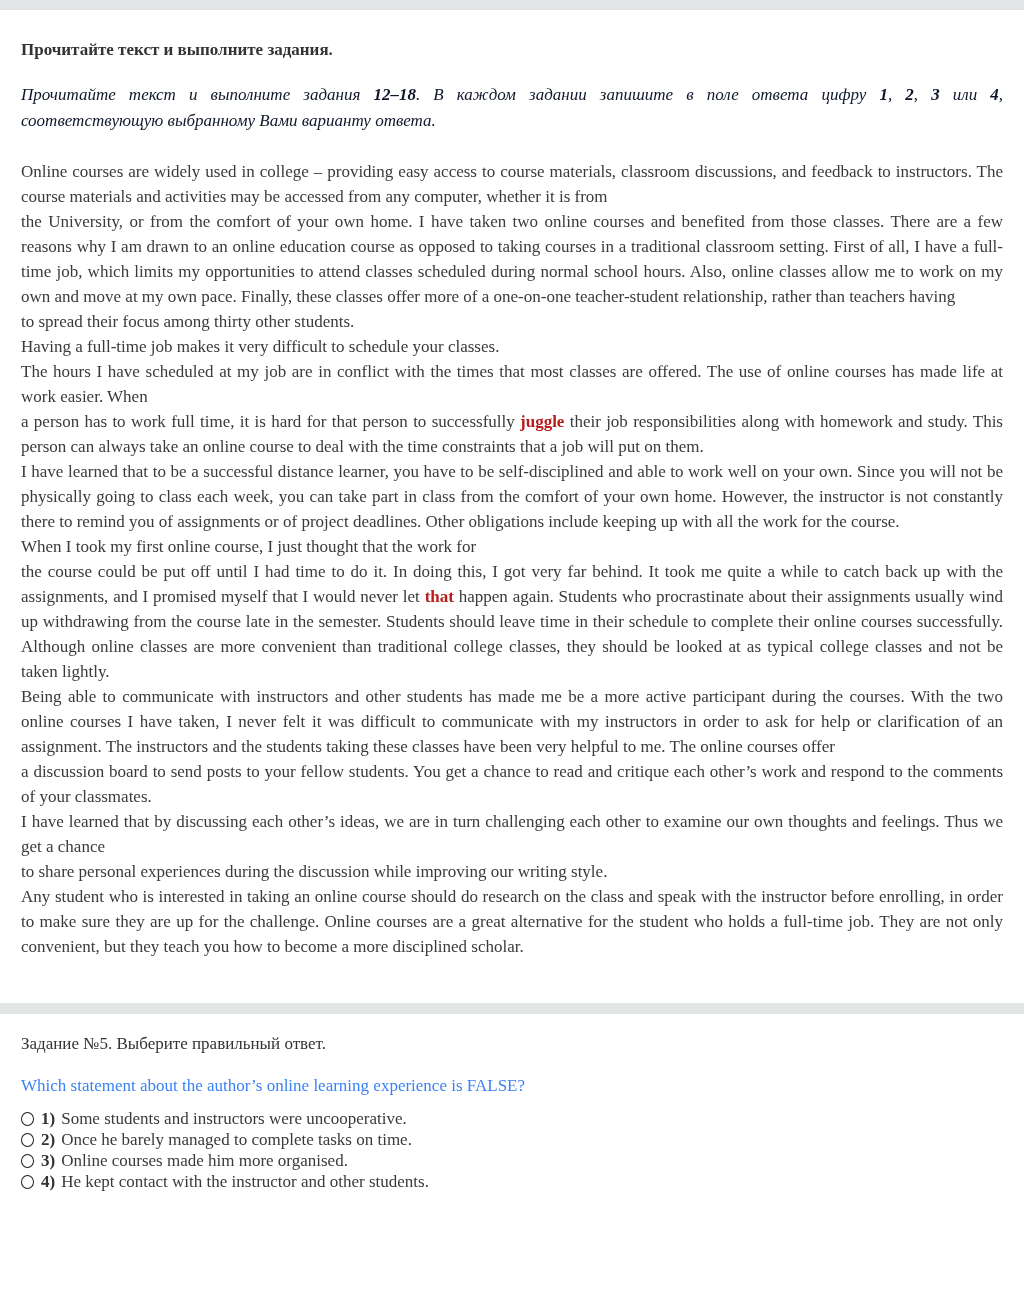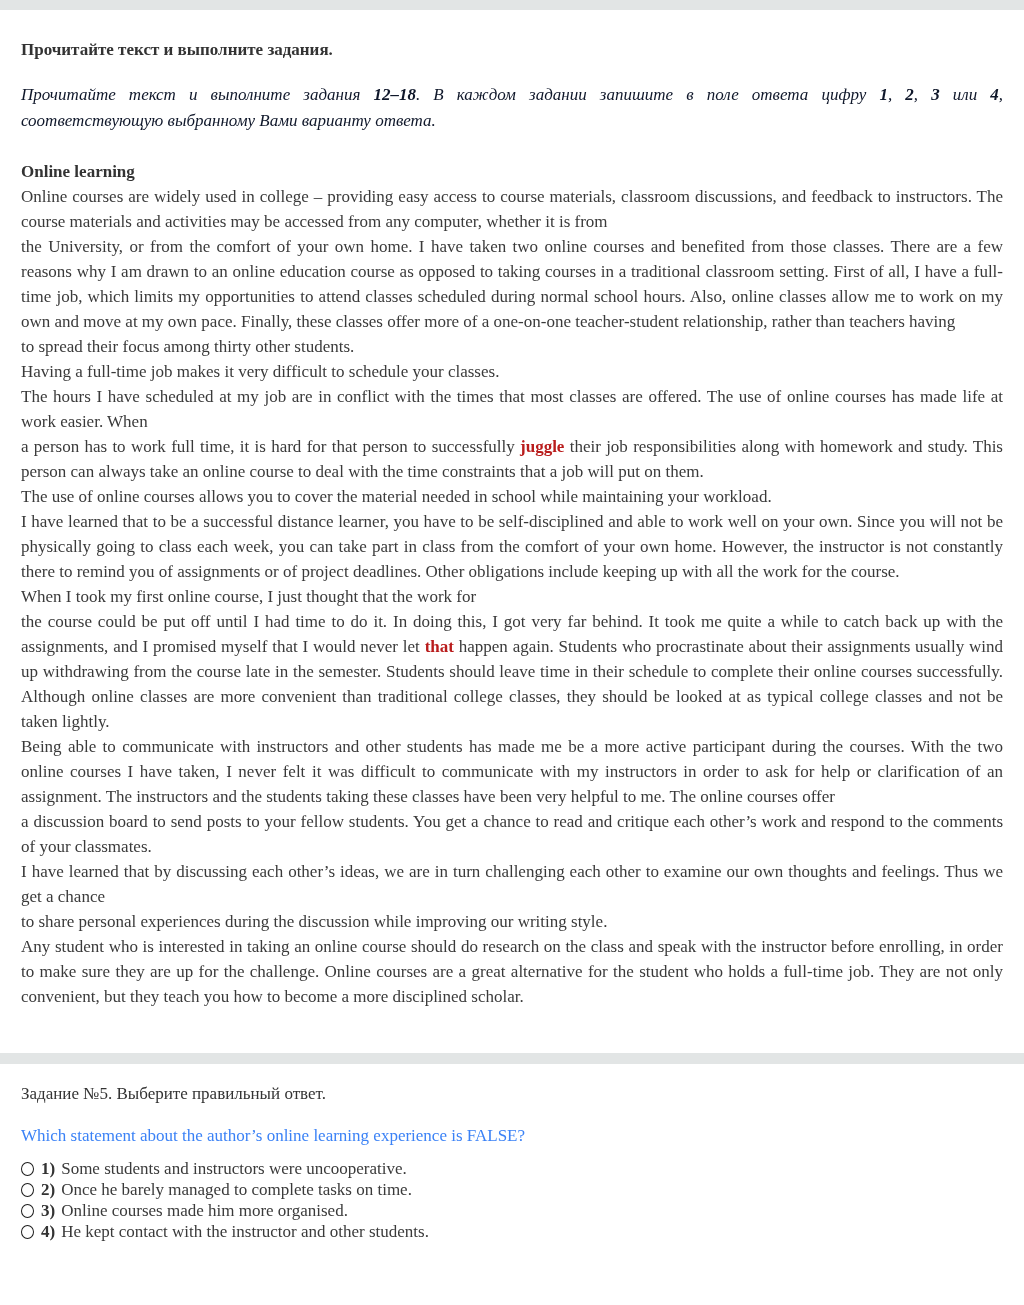--- a/index.html
+++ b/index.html
@@ -105,29 +105,27 @@
 
 <div class="content">
   <h1 class="instruction-title">Прочитайте текст и выполните задания.</h1>
 
   <div class="note">
       <div class="note-line justify-full"><span>Прочитайте текст и выполните задания </span><b>12–18</b><span>. В каждом задании запишите в поле ответа цифру </span><b>1</b><span>, </span><b>2</b><span>, </span><b>3</b><span> или </span><b>4</b><span>,</span></div>
       <div class="note-line"><span>соответствующую выбранному Вами варианту ответа.</span></div>
     </div>
 
   <div class="article">
-    <div class="article-title">Online learning</div>
     <div>
         <p class="para"><span>Online courses are widely used in college – providing easy access to course materials, classroom discussions, and feedback to instructors. The course materials and activities may be accessed from any computer, whether it is from
 the University, or from the comfort of your own home. I have taken two online courses and benefited from those classes. There are a few reasons why I am drawn to an online education course as opposed to taking courses in a traditional classroom setting. First of all, I have a full-time job, which limits my opportunities to attend classes scheduled during normal school hours. Also, online classes allow me to work on my own and move at my own pace. Finally, these classes offer more of a one-on-one teacher-student relationship, rather than teachers having
 to spread their focus among thirty other students.</span></p>
         <p class="para"><span>Having a full-time job makes it very difficult to schedule your classes.</span></p>
         <p class="para"><span>The hours I have scheduled at my job are in conflict with the times that most classes are offered. The use of online courses has made life at work easier. When
 a person has to work full time, it is hard for that person to successfully </span><b>juggle</b><span> their job responsibilities along with homework and study. This person can always take an online course to deal with the time constraints that a job will put on them.</span></p>
-        <p class="para"><span>The use of online courses allows you to cover the material needed in school while maintaining your workload.</span></p>
         <p class="para"><span>I have learned that to be a successful distance learner, you have to be self-disciplined and able to work well on your own. Since you will not be physically going to class each week, you can take part in class from the comfort of your own home. However, the instructor is not constantly there to remind you of assignments or of project deadlines. Other obligations include keeping up with all the work for the course.</span></p>
         <p class="para"><span>When I took my first online course, I just thought that the work for
 the course could be put off until I had time to do it. In doing this, I got very far behind. It took me quite a while to catch back up with the assignments, and I promised myself that I would never let </span><b>that</b><span> happen again. Students who procrastinate about their assignments usually wind up withdrawing from the course late in the semester. Students should leave time in their schedule to complete their online courses successfully. Although online classes are more convenient than traditional college classes, they should be looked at as typical college classes and not be taken lightly.</span></p>
         <p class="para"><span>Being able to communicate with instructors and other students has made me be a more active participant during the courses. With the two online courses I have taken, I never felt it was difficult to communicate with my instructors in order to ask for help or clarification of an assignment. The instructors and the students taking these classes have been very helpful to me. The online courses offer
 a discussion board to send posts to your fellow students. You get a chance to read and critique each other’s work and respond to the comments of your classmates.</span></p>
         <p class="para"><span>I have learned that by discussing each other’s ideas, we are in turn challenging each other to examine our own thoughts and feelings. Thus we get a chance
 to share personal experiences during the discussion while improving our writing style.</span></p>
         <p class="para"><span>Any student who is interested in taking an online course should do research on the class and speak with the instructor before enrolling, in order to make sure they are up for the challenge. Online courses are a great alternative for the student who holds a full-time job. They are not only convenient, but they teach you how to become a more disciplined scholar.</span></p>
       </div>
   </div>

